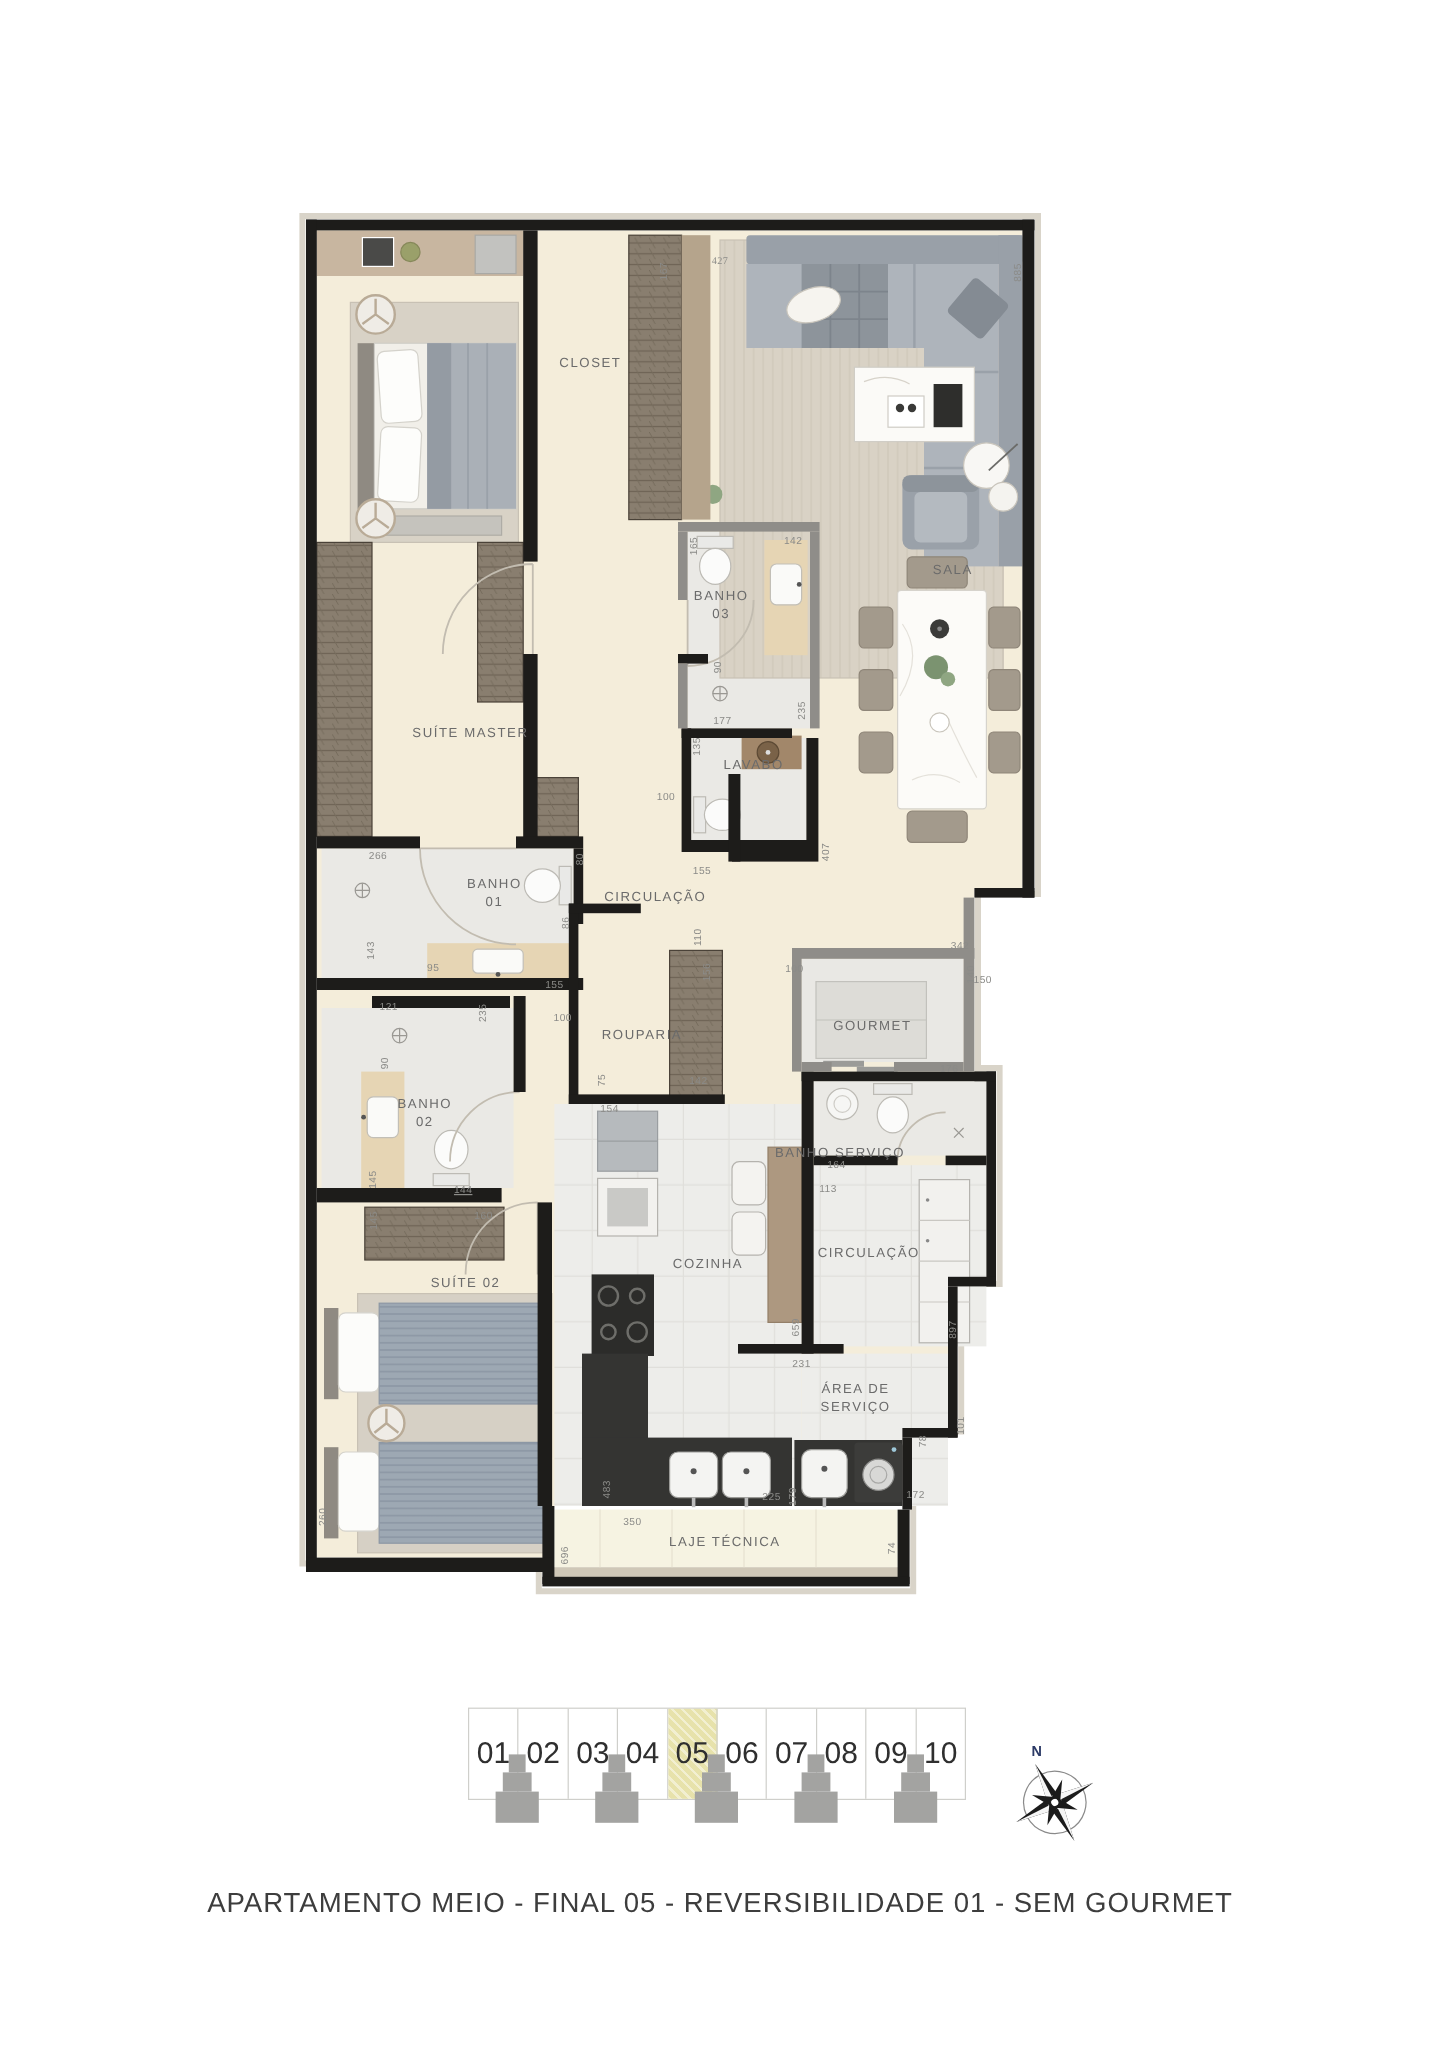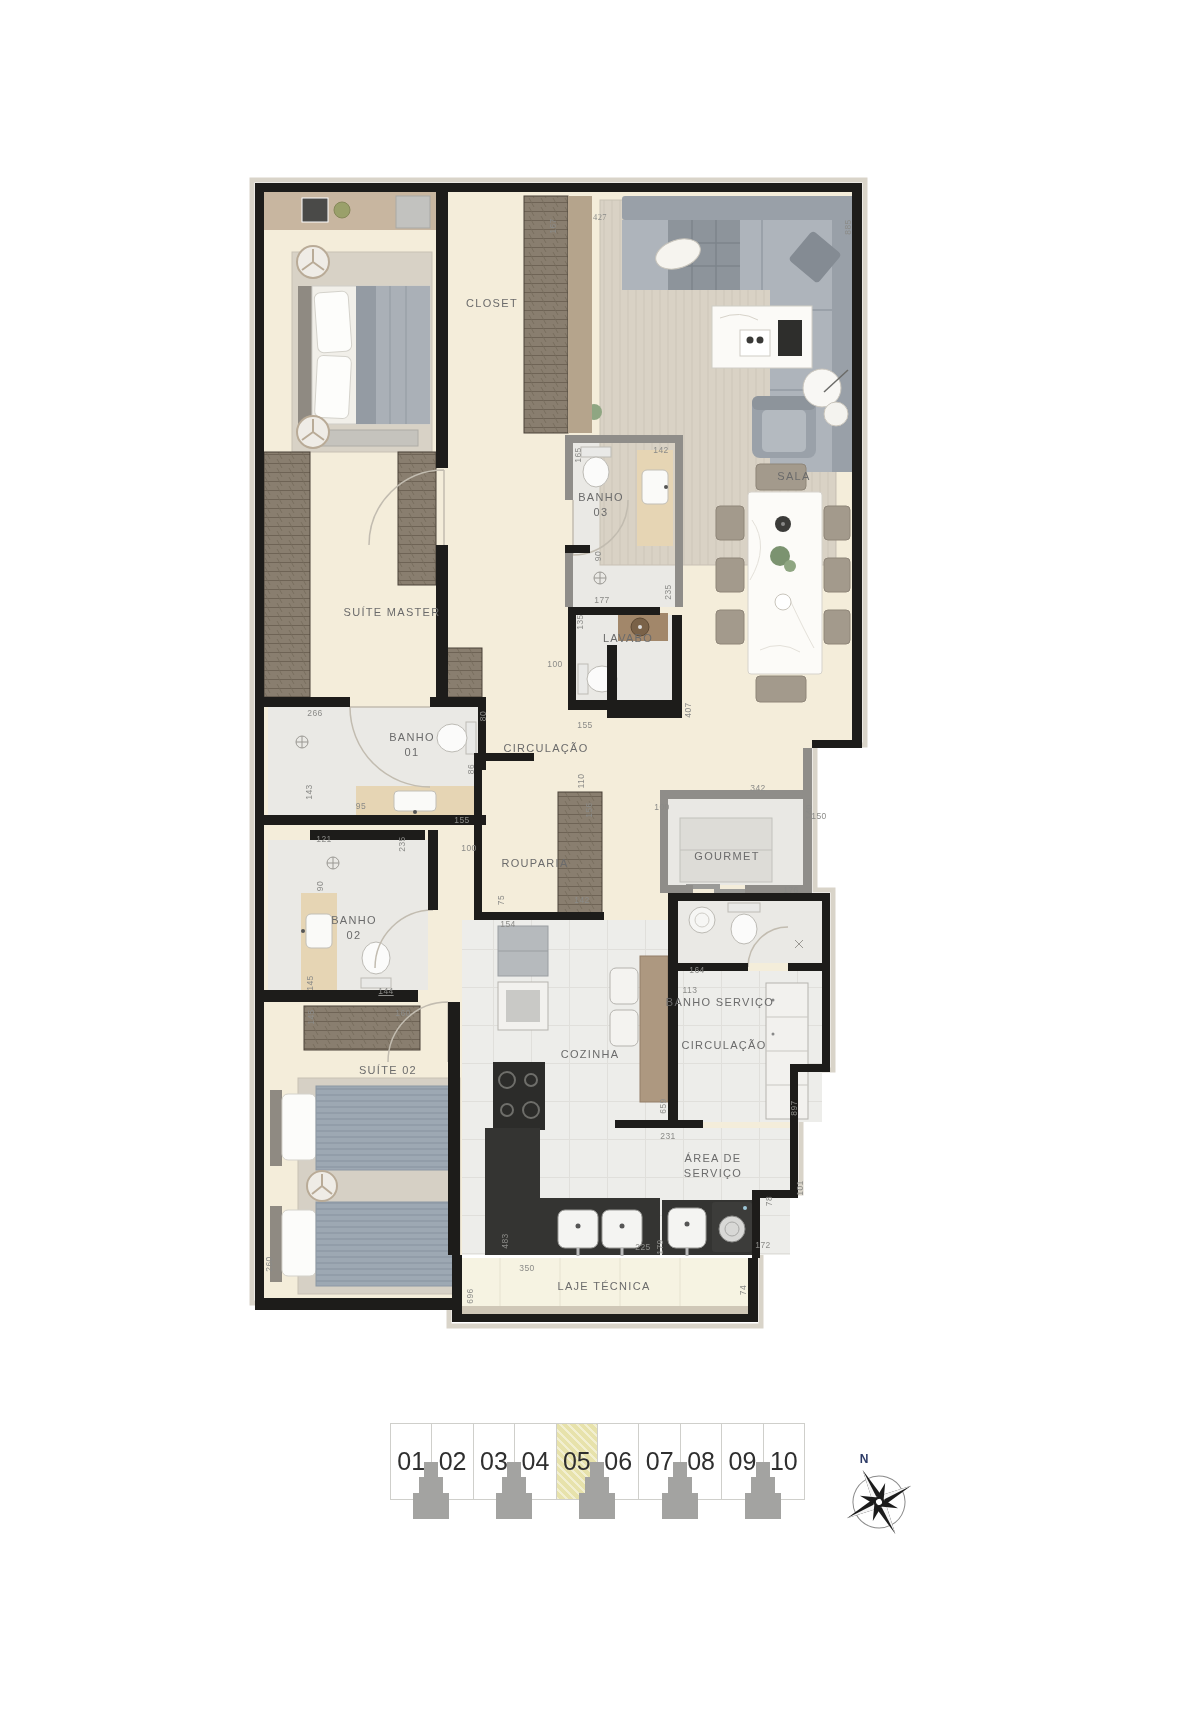--- a/index.html
+++ b/index.html
@@ -385,21 +385,21 @@
       <div class="room-label" style="left: 535px; top: 863px;">
         <span>ROUPARIA</span>
       </div>
       <div class="room-label" style="left: 727px; top: 856px;">
         <span>GOURMET</span>
       </div>
       <div class="room-label" style="left: 354px; top: 928px;">
         <span>BANHO</span>
         <span>02</span>
       </div>
-      <div class="room-label" style="left: 720px; top: 962px; margin-top: 40px;">
+      <div class="room-label" style="left: 700px; top: 962px;">
         <span>BANHO SERVIÇO</span>
       </div>
       <div class="room-label" style="left: 724px; top: 1045px;">
         <span>CIRCULAÇÃO</span>
       </div>
       <div class="room-label" style="left: 388px; top: 1070px;">
         <span>SUÍTE 02</span>
       </div>
       <div class="room-label" style="left: 590px; top: 1054px;">
         <span>COZINHA</span>
@@ -435,21 +435,21 @@
       <span class="dim" style="left: 582px; top: 900px;">142</span>
       <span class="dim rot" style="left: 501px; top: 900px;">75</span>
       <span class="dim" style="left: 508px; top: 924px;">154</span>
       <span class="dim" style="left: 324px; top: 839px;">121</span>
       <span class="dim rot" style="left: 402px; top: 844px;">235</span>
       <span class="dim rot" style="left: 320px; top: 886px;">90</span>
       <span class="dim rot" style="left: 310px; top: 983px;">145</span>
       <span class="dim" style="left: 386px; top: 991px; text-decoration: underline;">144</span>
       <span class="dim rot" style="left: 311px; top: 1017px;">145</span>
       <span class="dim" style="left: 403px; top: 1013px;">160</span>
-      <span class="dim" style="left: 758px; top: 788px;">342</span>
+      <span class="dim" style="left: 800px; top: 788px;">342</span>
       <span class="dim rot" style="left: 809px; top: 812px;">140</span>
       <span class="dim" style="left: 819px; top: 816px;">150</span>
       <span class="dim" style="left: 791px; top: 890px;">176</span>
       <span class="dim" style="left: 662px; top: 807px;">100</span>
       <span class="dim" style="left: 697px; top: 970px;">164</span>
       <span class="dim" style="left: 690px; top: 990px;">113</span>
       <span class="dim rot" style="left: 663px; top: 1106px;">659</span>
       <span class="dim rot" style="left: 794px; top: 1108px;">897</span>
       <span class="dim" style="left: 668px; top: 1136px;">231</span>
       <span class="dim rot" style="left: 800px; top: 1188px;">101</span>
@@ -518,14 +518,15 @@
       <div class="p-base"></div>
     </div>
 <div class="pillar" style="left:743px;top:1462px;">
   <div class="p-top"></div>
       <div class="p-mid"></div>
       <div class="p-base"></div>
     </div>
 
 <span class="north-label">N</span>
 
+<div class="caption">APARTAMENTO MEIO - FINAL 05 - REVERSIBILIDADE 01 - SEM GOURMET</div>
 
 </div>
 
 </body></html>

